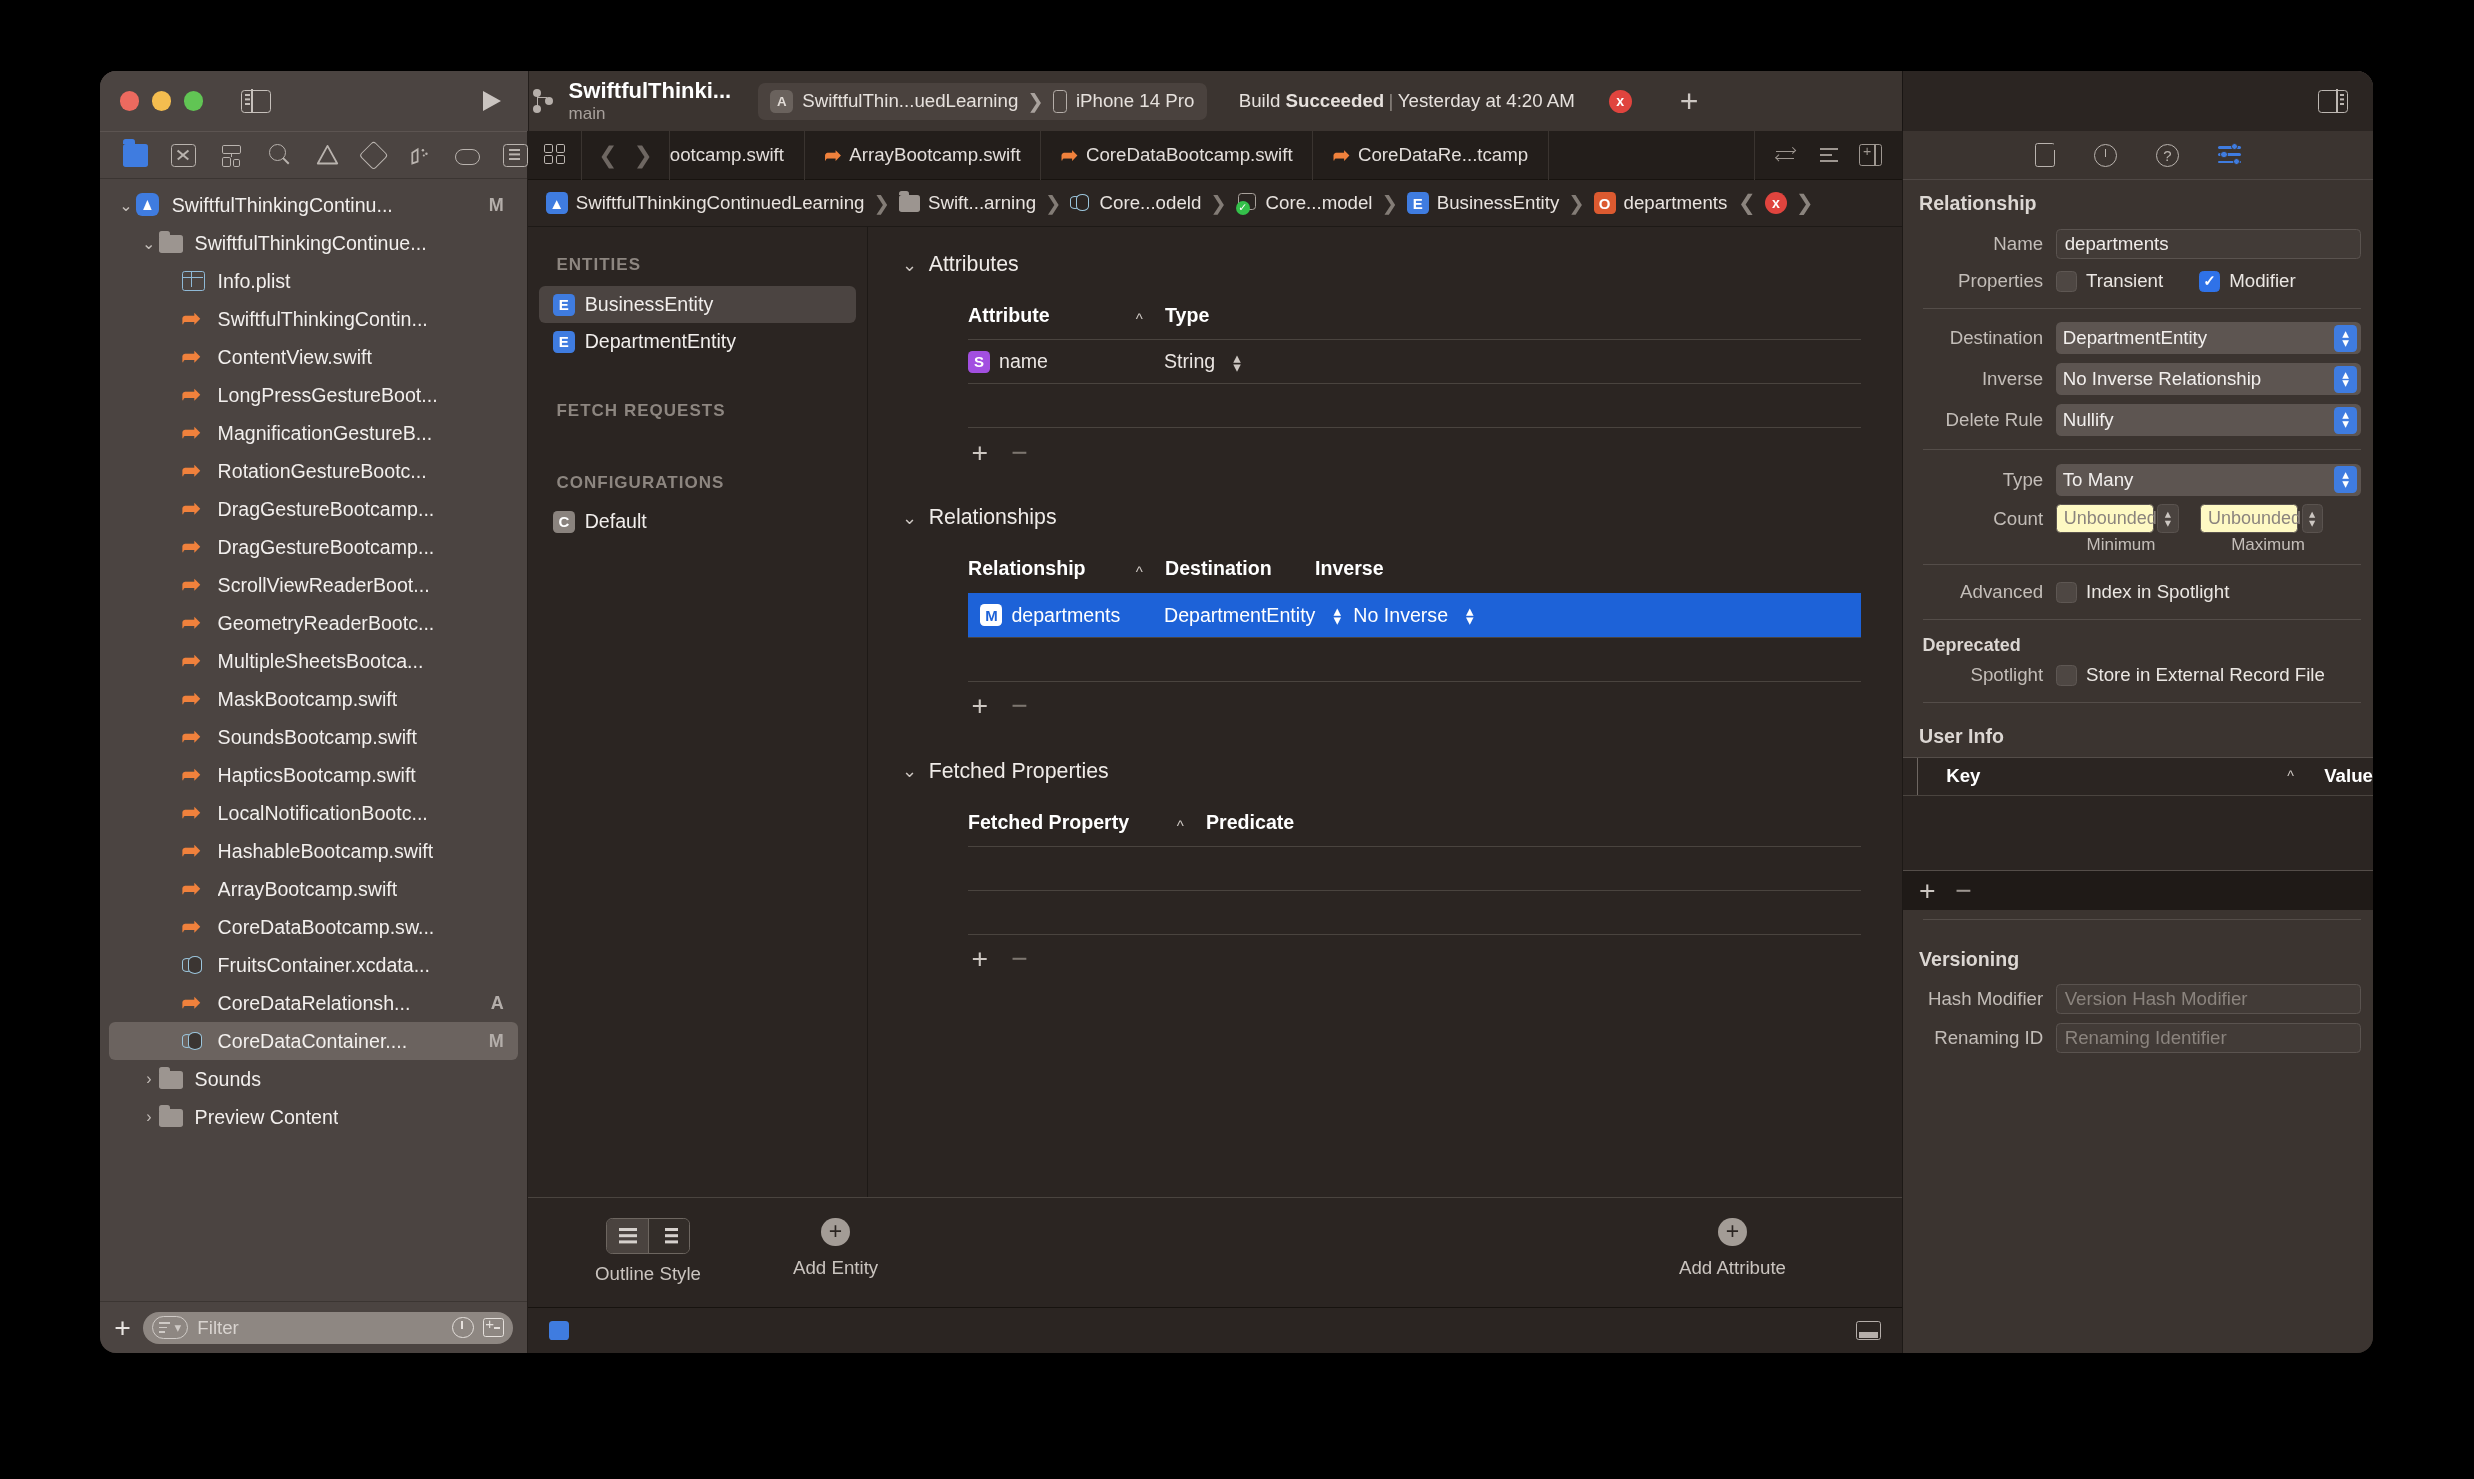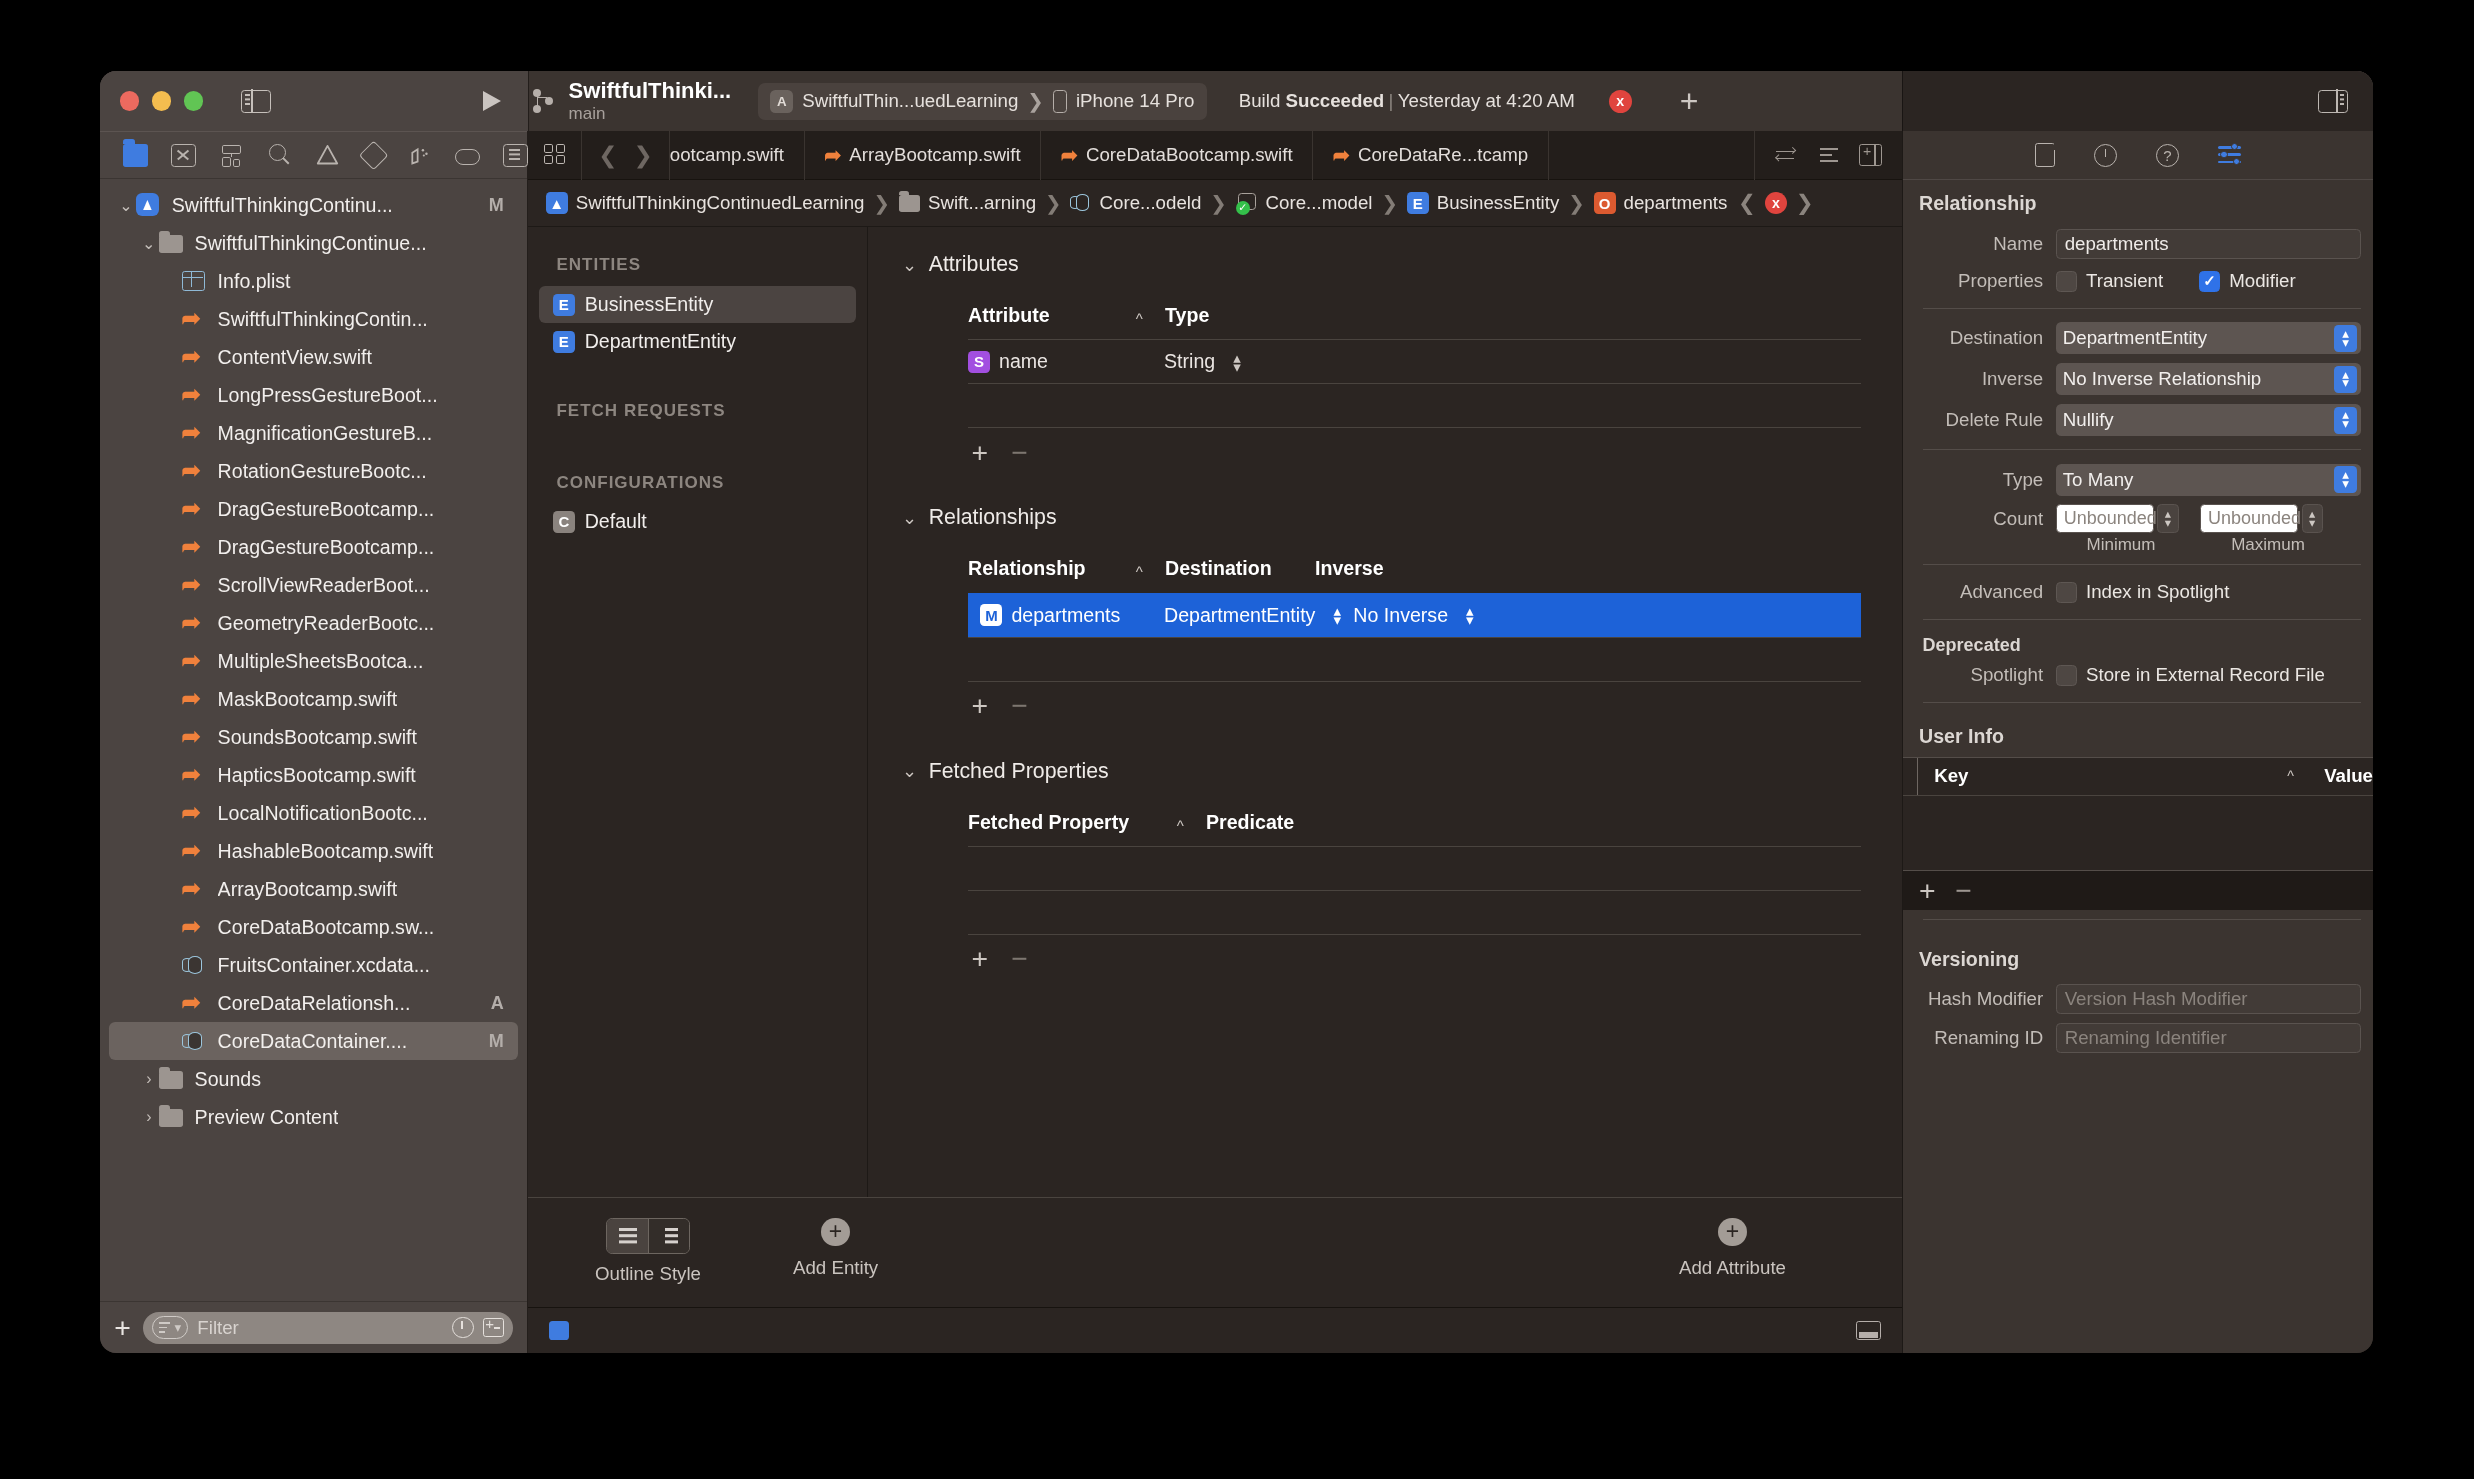--- a/index.html
+++ b/index.html
@@ -627,40 +627,40 @@
     background:#2f72e8; border-color:#2f72e8; color:#fff;
     display:flex; align-items:center; justify-content:center; font-size:15px; font-weight:700;
   }
   .chklabel { color:#ebe7e3; font-size:18.7px; white-space:nowrap; }
   .idivider { height:0.9px; background:#544d49; margin: 9px 12.4px 9px 19.6px; }
   .count-box {
     display:flex; align-items:center; gap:3.6px;
   }
   .count-field {
     width: 98px; height:28.4px; border:0.9px solid #5a534f; border-radius:4.4px;
-    background:#ffffff; color:#8b847e; font-size:18px;
+    background:#fef9c3; color:#8b847e; font-size:18px;
     display:flex; align-items:center; padding: 0 7.1px;
   }
   .count-step {
     width:21.3px; height:28.4px; border:0.9px solid #5a534f; border-radius:4.4px;
     background:#4a433f; color:#cdc7c2; font-size:12.4px; line-height:.72;
     display:flex; flex-direction:column; align-items:center; justify-content:center;
   }
   .count-labels {
     display:flex; gap: 23px; padding-left: 156px; margin-top:-1.8px;
   }
   .count-cap { width: 124px; text-align:center; color:#c3bdb8; font-size:17px; }
   .subhead {
     color:#dcd7d3; font-size:18px; font-weight:700; padding: 5.3px 0 1.8px 19.6px;
   }
   .ui-table {
     background:#2b2522; border-top:0.9px solid #544d49; border-bottom:0.9px solid #544d49;
   }
   .ui-head {
-    display:flex; align-items:center; height:37px; padding-left: 16px;
+    display:flex; align-items:center; height:37px; padding-left: 28px;
     border-left: 1.8px solid #6e6762; margin-left: 14.2px;
   }
   .ui-th { color:#fff; font-size:18.7px; font-weight:700; }
   .ui-caret { color:#cdc7c2; font-size:14.2px; margin: 0 14.2px 0 auto; padding-right:16px;}
   .ui-rows { height: 75px; border-top:0.9px solid #4a443f; }
   .ui-foot {
     height:39px; display:flex; align-items:center; gap: 19.6px; padding-left: 16px;
     background:#1f1a17;
   }
 

